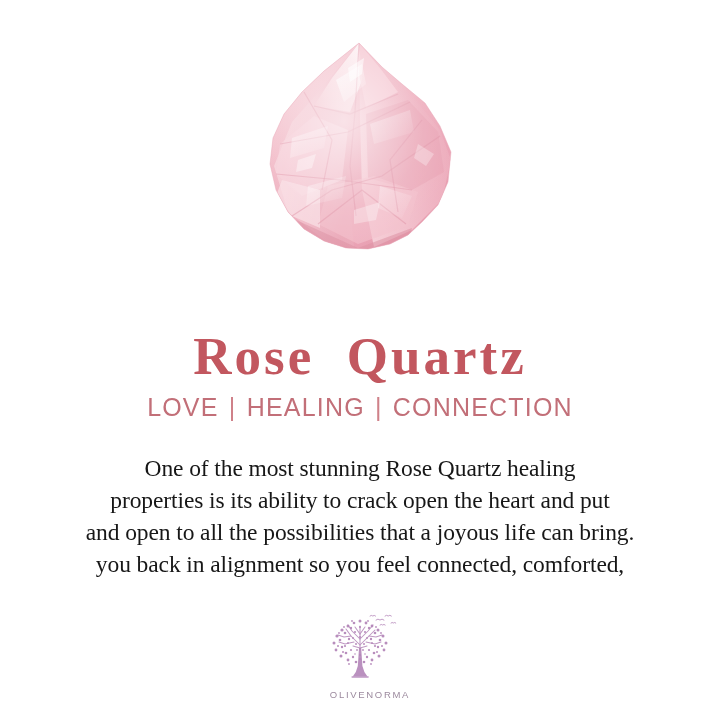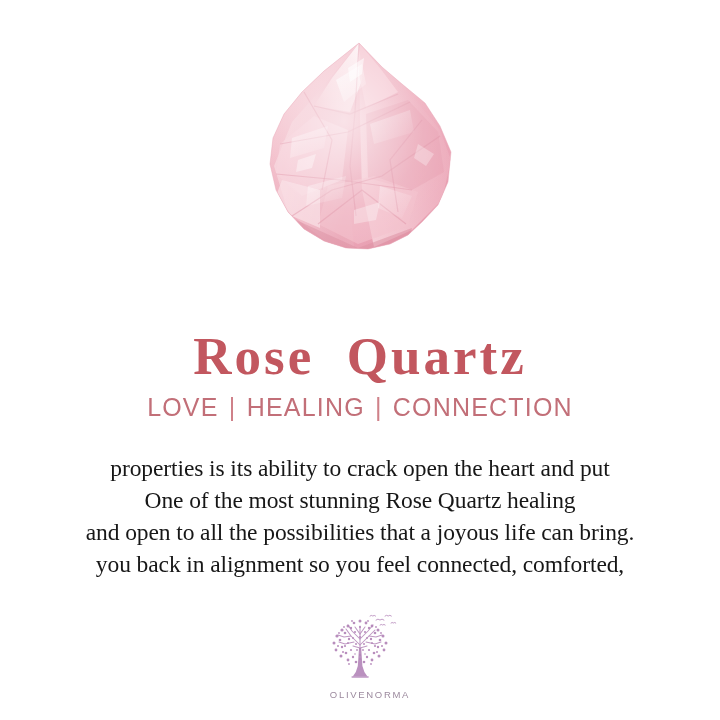--- a/index.html
+++ b/index.html
@@ -219,22 +219,22 @@
 
   <div class="subtitle">
     <span>LOVE</span>
     <span class="sep">|</span>
     <span>HEALING</span>
     <span class="sep">|</span>
     <span>CONNECTION</span>
   </div>
 
   <div class="body-copy">
+    <span class="bline">One of the most stunning Rose Quartz healing</span>
     <span class="bline">properties is its ability to crack open the heart and put</span>
-    <span class="bline">One of the most stunning Rose Quartz healing</span>
     <span class="bline">and open to all the possibilities that a joyous life can bring.</span>
     <span class="bline">you back in alignment so you feel connected, comforted,</span>
   </div>
 
   <div class="brand">
     <svg class="brand-mark" width="84" height="74" viewBox="0 0 84 74">
       <g fill="#b385b8">
 
         <path d="M41.0 36 L43.2 36 L44.4 54 L46.4 60 L48.6 63.2 L49.4 64.6
                  L34.8 64.6 L35.6 63.2 L37.8 60 L39.8 54 Z" opacity="0.9"></path>

